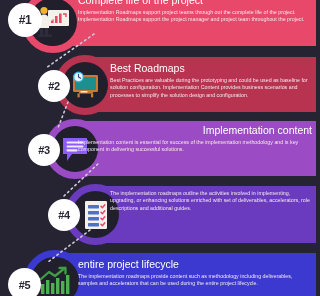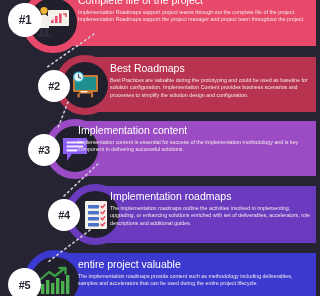--- a/index.html
+++ b/index.html
@@ -278,27 +278,26 @@
     <p class="title" style="color: rgb(255, 255, 255);">Complete life of the project</p>
     <p class="body" style="color: rgb(243, 231, 236);">Implementation Roadmaps support project teams through out the complete life of the project. Implementation Roadmaps support the project manager and project team throughout the project.</p>
   </div>
 
   <div class="content" id="content-2">
     <p class="title" style="color: rgb(255, 255, 255);">Best Roadmaps</p>
     <p class="body" style="color: rgb(243, 231, 236);">Best Practices are valuable during the prototyping and could be used as baseline for solution configuration. Implementation Content provides business scenarios and processes to simplify the solution design and configuration.</p>
   </div>
 
   <div class="content" id="content-3">
-    <p class="title" style="color: rgb(255, 255, 255);">Implementation content</p>
+    <p class="title" style="color: rgb(255, 255, 255); text-align: right;">Implementation content</p>
     <p class="body" style="color: rgb(243, 231, 236);">Implementation content is essential for success of the implementation methodology and is key component in delivering successful solutions.</p>
   </div>
 
   <div class="content" id="content-4">
-    <p class="title" style="color: rgb(255, 255, 255);">Implementation roadmaps</p>
     <p class="body" style="color: rgb(243, 231, 236);">The implementation roadmaps outline the activities involved in implementing, upgrading, or enhancing solutions enriched with set of deliverables, accelerators, role descriptions and additional guides.</p>
   </div>
 
   <div class="content" id="content-5">
-    <p class="title" style="color: rgb(255, 255, 255);">entire project valuable</p>
+    <p class="title" style="color: rgb(255, 255, 255);">entire project lifecycle</p>
     <p class="body" style="color: rgb(243, 231, 236);">The implementation roadmaps provide content such as methodology including deliverables, samples and accelerators that can be used during the entire project lifecycle.</p>
   </div>
 
 </div>
 
 </body></html>

